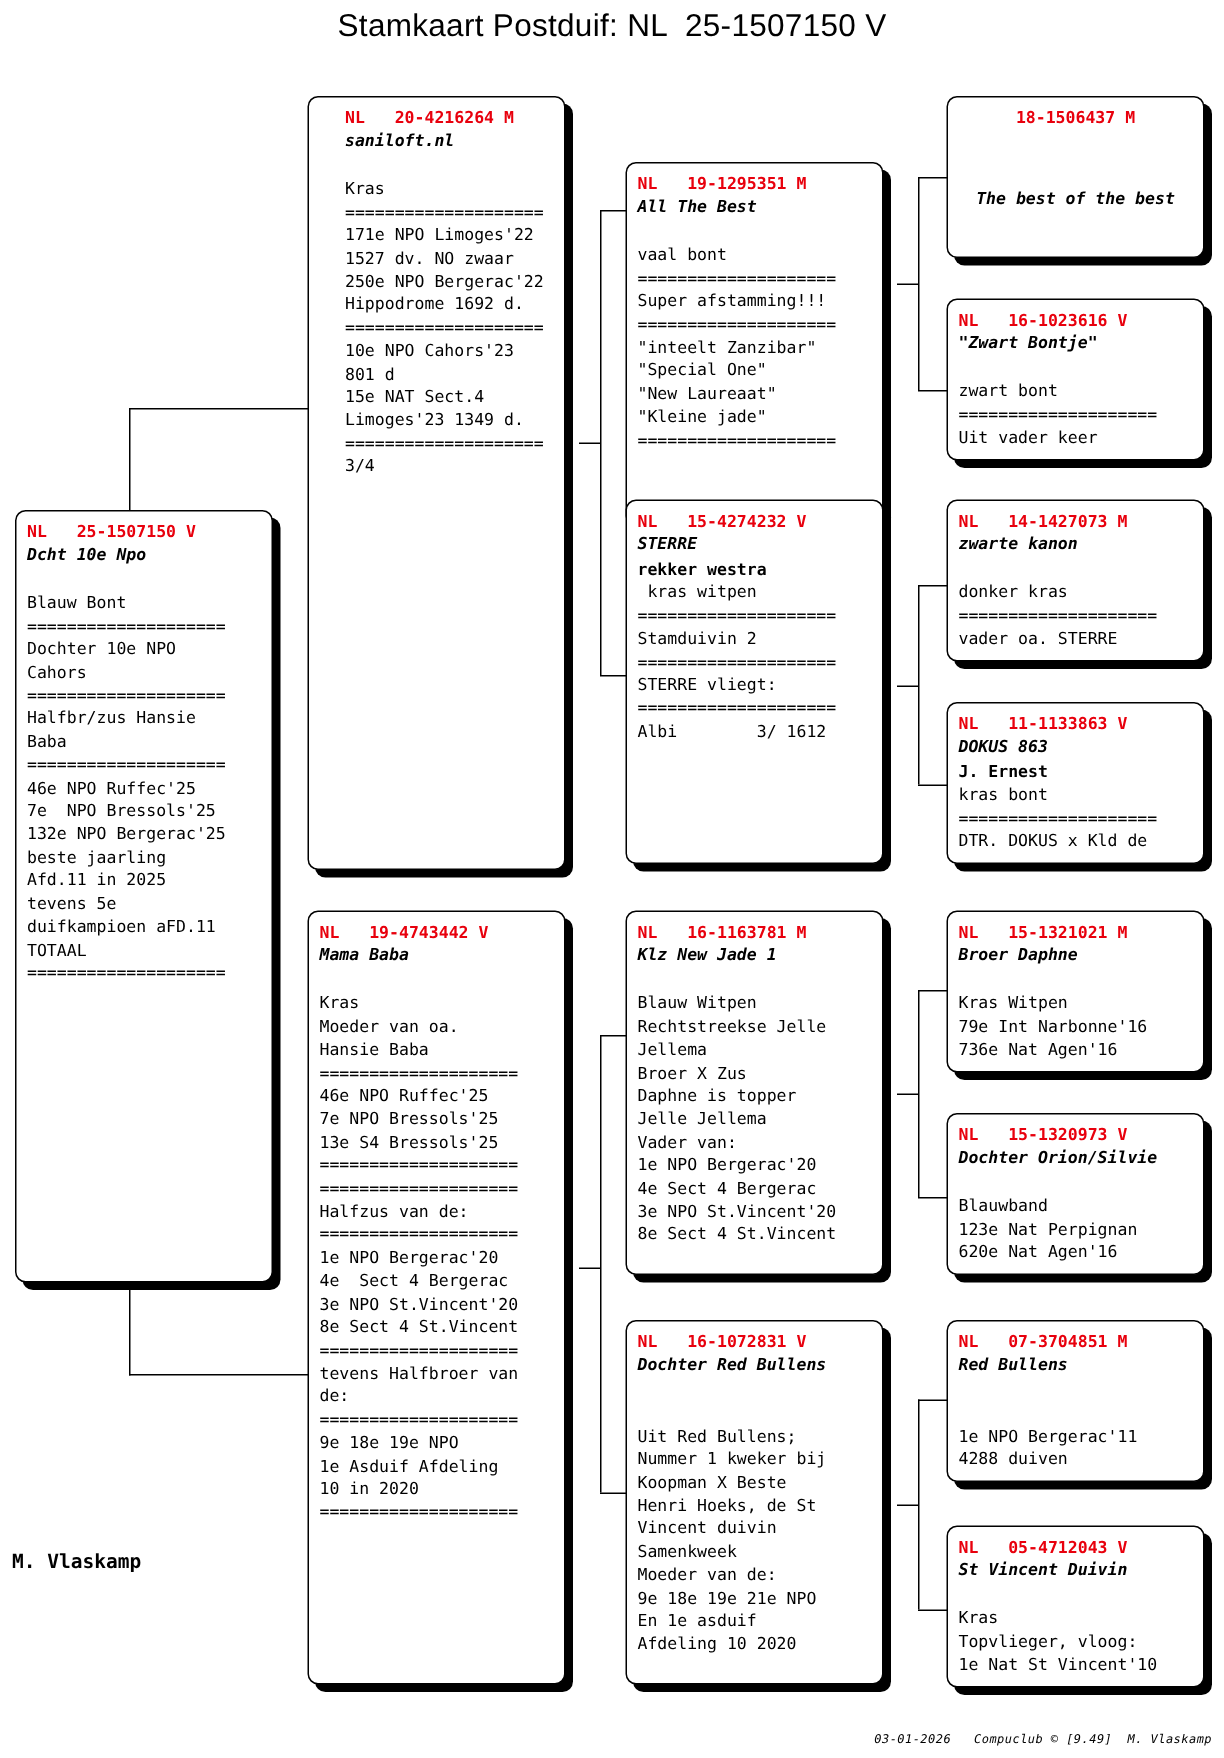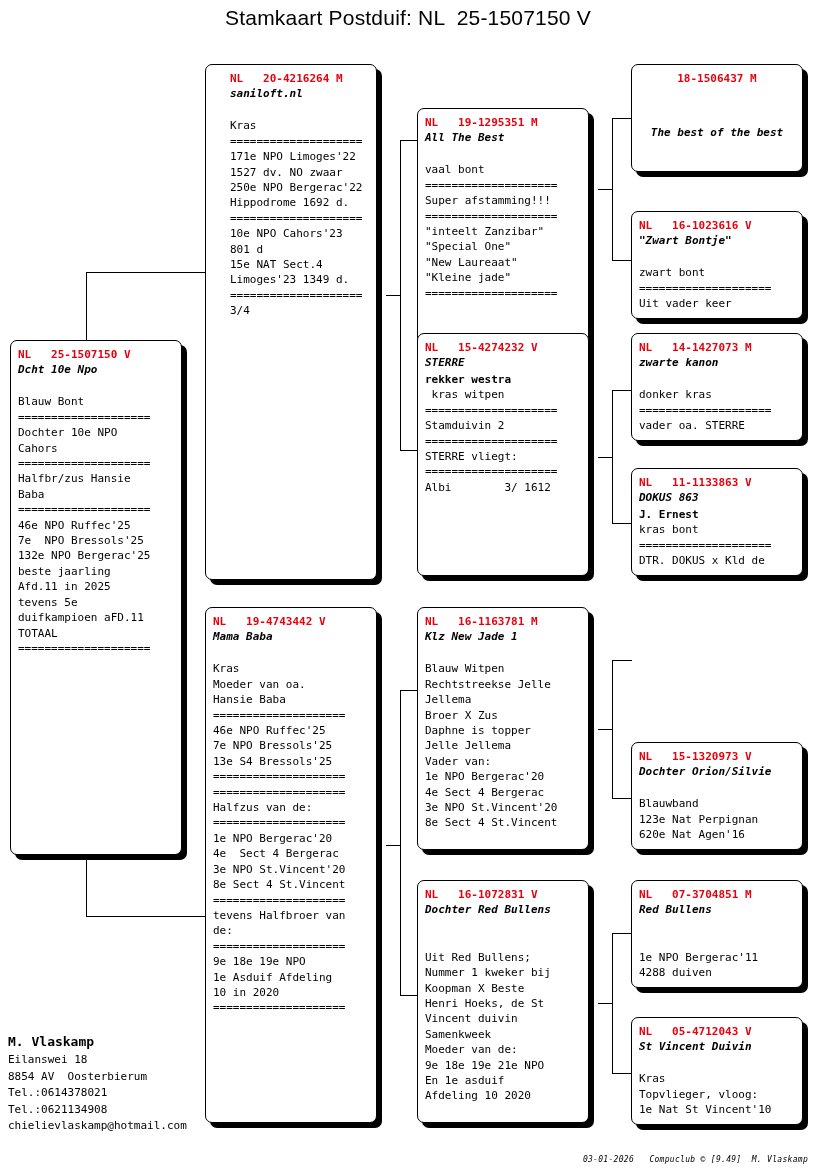--- a/index.html
+++ b/index.html
@@ -187,38 +187,43 @@
     <div class="nick">Dochter Red Bullens</div>
     <div class="lines"><div>&nbsp;</div><div>&nbsp;</div><div>Uit Red Bullens;</div><div>Nummer 1 kweker bij</div><div>Koopman X Beste</div><div>Henri Hoeks, de St</div><div>Vincent duivin</div><div>Samenkweek</div><div>Moeder van de:</div><div>9e 18e 19e 21e NPO</div><div>En 1e asduif</div><div>Afdeling 10 2020</div></div>
   </div>
 
   <div class="box" style="left:631px; top:64px; width:172px; height:108px;">
     <div class="ring center">18-1506437 M</div>
     <div class="nick center">The best of the best</div>
     <div class="lines"><div>&nbsp;</div><div>&nbsp;</div><div>====================</div><div>"MG 430"</div></div>
   </div>
 
-  <div class="box" style="left:631px; top:211px; width:172px; height:108px;">
+  <div class="box" style="left:631px; top:199px; width:172px; height:108px;">
     <div class="ring">NL   16-1023616 V</div>
     <div class="nick">"Zwart Bontje"</div>
     <div class="lines"><div>&nbsp;</div><div>zwart bont</div><div>====================</div><div>Uit vader keer</div></div>
   </div>
 
   <div class="box" style="left:631px; top:333px; width:172px; height:108px;">
     <div class="ring">NL   14-1427073 M</div>
     <div class="nick">zwarte kanon</div>
     <div class="lines"><div>&nbsp;</div><div>donker kras</div><div>====================</div><div>vader oa. STERRE</div></div>
   </div>
 
   <div class="box" style="left:631px; top:468px; width:172px; height:108px;">
     <div class="ring">NL   11-1133863 V</div>
     <div class="nick">DOKUS 863</div>
     <div class="lines"><div class="b">J. Ernest</div><div>kras bont</div><div>====================</div><div>DTR. DOKUS x Kld de</div></div>
   </div>
 
+  <div class="box" style="left:631px; top:607px; width:172px; height:108px;">
+    <div class="ring">NL   15-1321021 M</div>
+    <div class="nick">Broer Daphne</div>
+    <div class="lines"><div>&nbsp;</div><div>Kras Witpen</div><div>79e Int Narbonne'16</div><div>736e Nat Agen'16</div></div>
+  </div>
 
   <div class="box" style="left:631px; top:742px; width:172px; height:108px;">
     <div class="ring">NL   15-1320973 V</div>
     <div class="nick">Dochter Orion/Silvie</div>
     <div class="lines"><div>&nbsp;</div><div>Blauwband</div><div>123e Nat Perpignan</div><div>620e Nat Agen'16</div></div>
   </div>
 
   <div class="box" style="left:631px; top:880px; width:172px; height:108px;">
     <div class="ring">NL   07-3704851 M</div>
     <div class="nick">Red Bullens</div>
@@ -226,18 +231,17 @@
   </div>
 
   <div class="box" style="left:631px; top:1017px; width:172px; height:108px;">
     <div class="ring">NL   05-4712043 V</div>
     <div class="nick">St Vincent Duivin</div>
     <div class="lines"><div>&nbsp;</div><div>Kras</div><div>Topvlieger, vloog:</div><div>1e Nat St Vincent'10</div></div>
   </div>
 
   <div class="owner">
     <div class="nm">M. Vlaskamp</div>
-    <div class="addr"><div>Eilanswei 18</div><div>8854 AV  Oosterbierum</div><div>Tel.:0614378021</div><div>Tel.:0621134908</div><div>chielievlaskamp@hotmail.com</div></div>
   </div>
 
   <div class="footer">03-01-2026   Compuclub © [9.49]  M. Vlaskamp</div>
 
 </div>
 
 </body></html>

